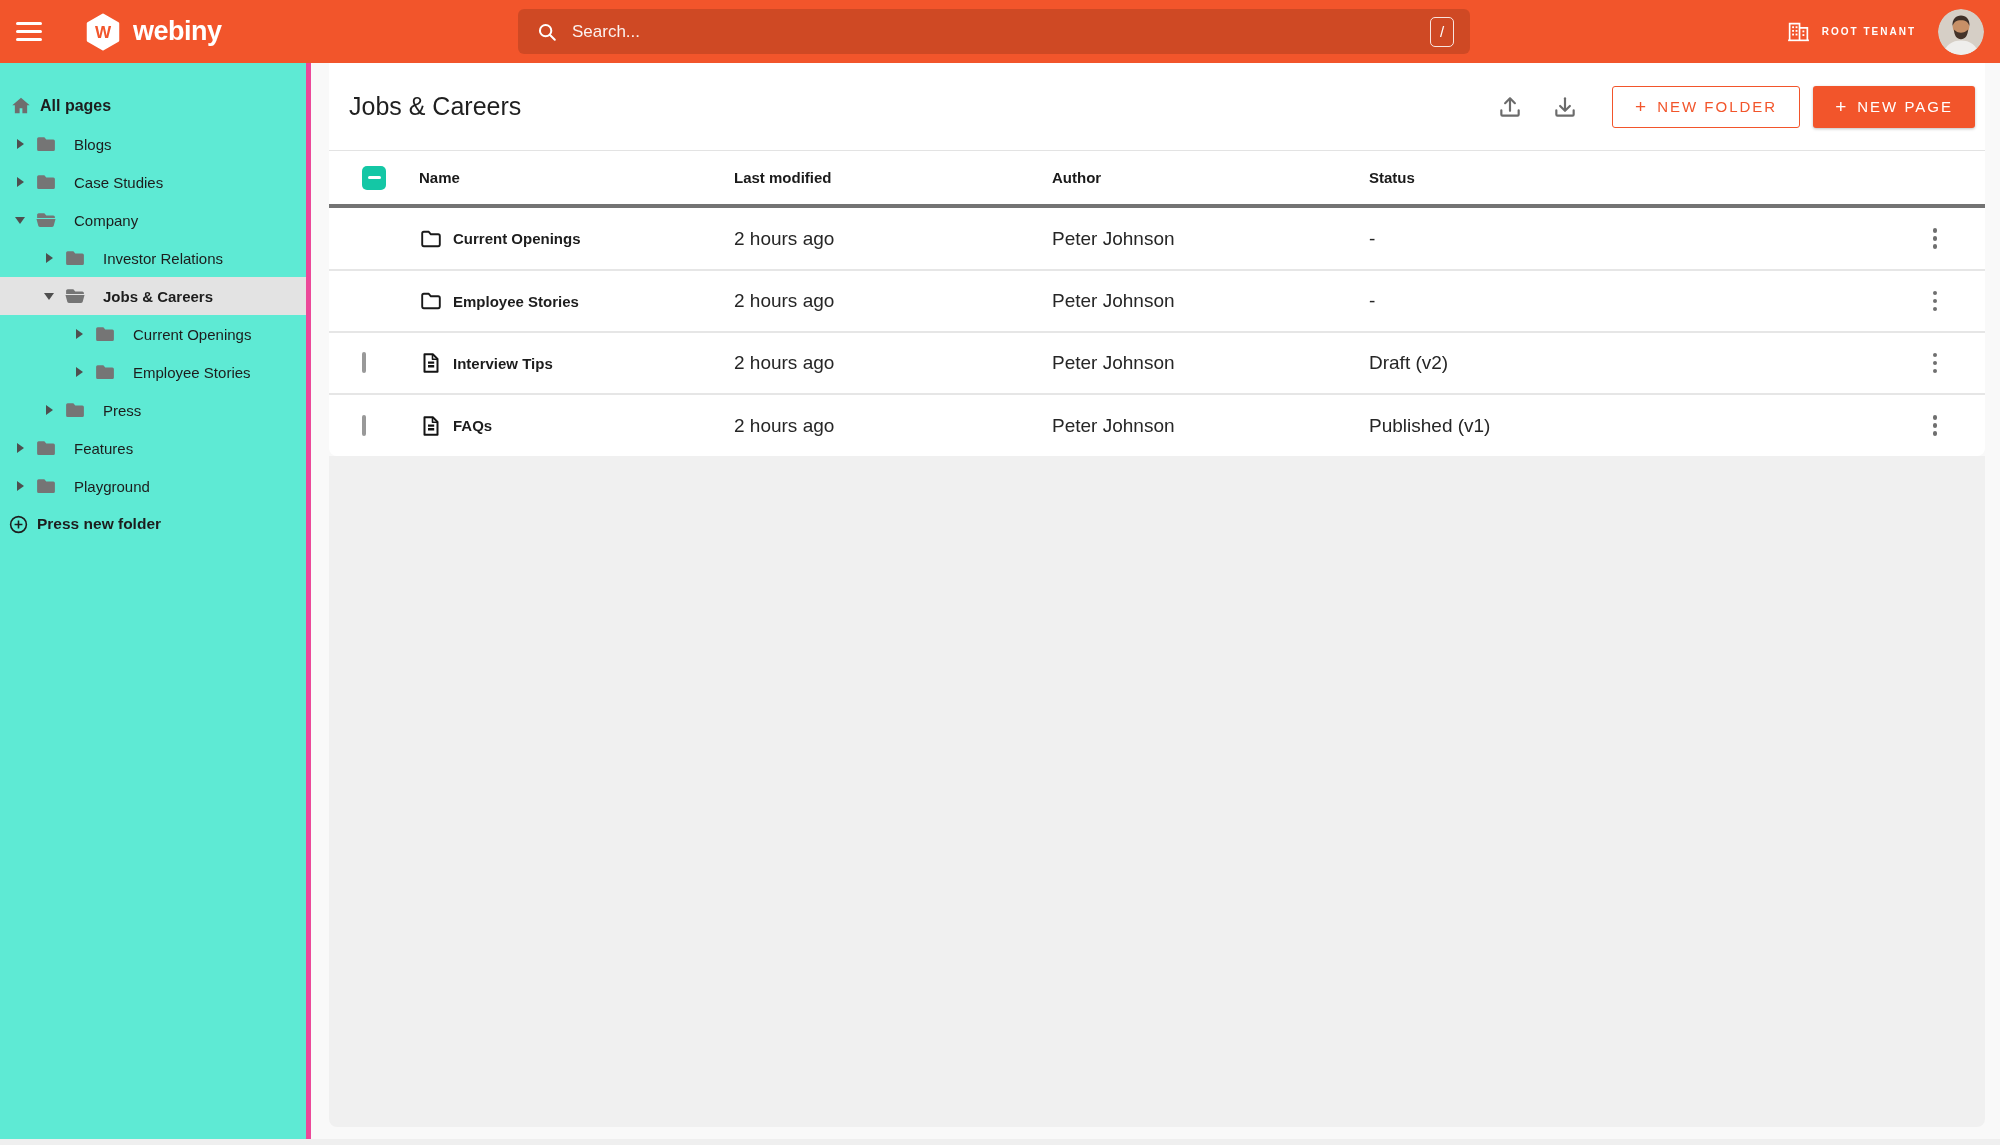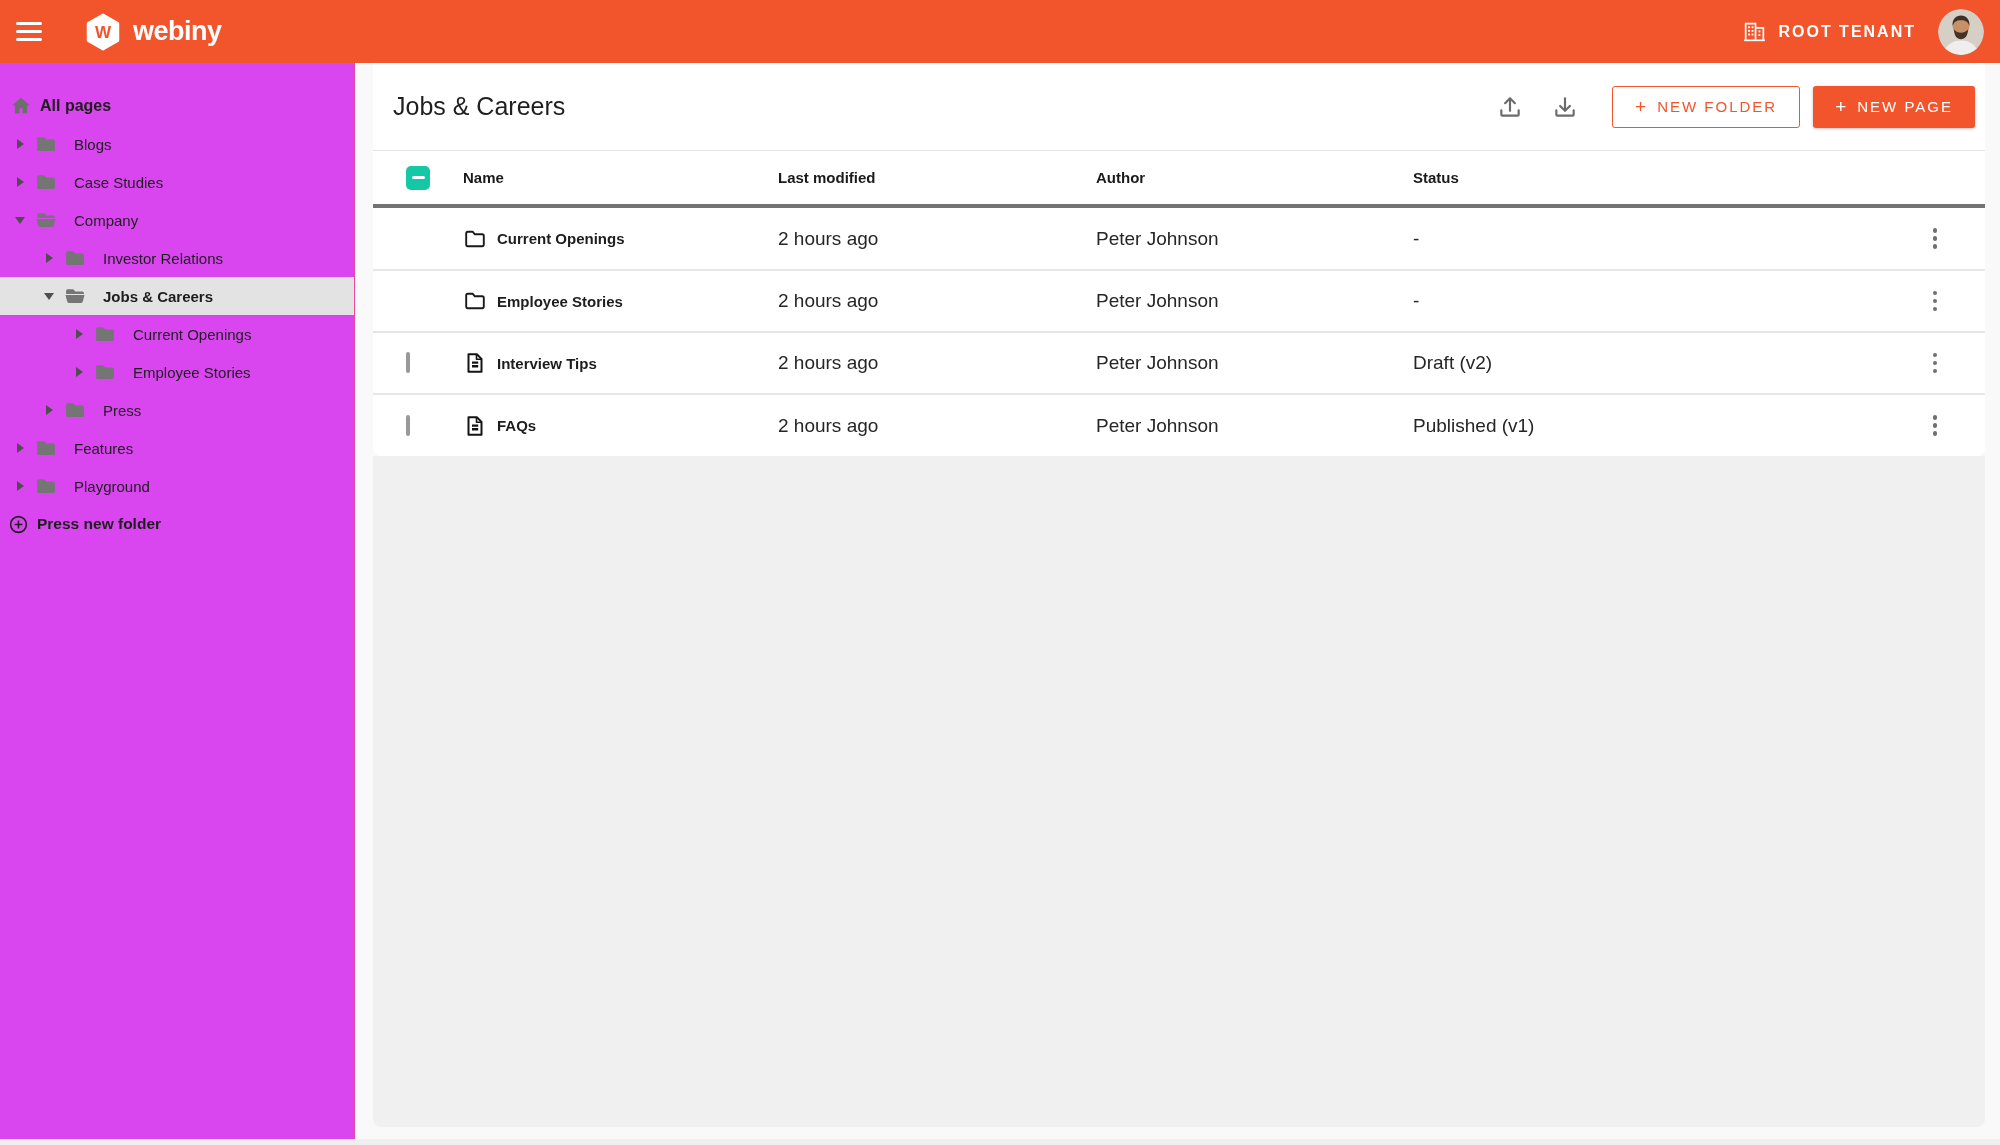--- a/index.html
+++ b/index.html
@@ -16,28 +16,28 @@
   .wordmark { color:#fff; font-size:27px; font-weight:bold; letter-spacing:-0.5px; }
 
   .searchbox { position:absolute; left:518px; top:9px; width:952px; height:45px;
     background:rgba(0,0,0,0.14); border-radius:6px; display:flex; align-items:center; padding:0 16px 0 18px; cursor:text; }
   .searchbox .ph { color:rgba(255,255,255,0.93); font-size:17px; margin-left:14px; flex:1; }
   .slashkey { width:24px; height:30px; border:1.5px solid rgba(255,255,255,0.85); border-radius:5px;
     color:#fff; font-size:15px; display:flex; align-items:center; justify-content:center; }
 
   .topbar-right { position:absolute; right:16px; top:0; height:63px; display:flex; align-items:center; }
   .tenant { display:flex; align-items:center; gap:11px; cursor:pointer; margin-right:22px; }
-  .tenant-label { color:#fff; font-size:16px; font-weight:600; letter-spacing:2px; }
+  .tenant-label { color:#fff; font-size:10px; font-weight:600; letter-spacing:2px; }
   .avatar { width:46px; height:46px; border-radius:50%; overflow:hidden; cursor:pointer; }
 
   
   .shell { display:flex; height:1082px; }
 
   
-  .sidebar { width:355px; background:#d946ef; border-right:1px solid #ec4899; padding-top:24px; flex:none; }
+  .sidebar { width:311px; background:#5eead4; border-right:5px solid #ec4899; padding-top:24px; flex:none; }
   .side-row { height:38px; display:flex; align-items:center; cursor:pointer; font-size:15px; color:#1d1d1d; }
   .side-row.selected { background:#e3e3e3; }
   .side-row .label { margin-left:17px; white-space:nowrap; }
   .side-row.bold .label { font-weight:bold; }
   .allpages { padding-left:10px; }
   .allpages .label { margin-left:8px; font-weight:bold; font-size:16px; }
   .caret-box { width:12px; display:flex; justify-content:center; flex:none; }
   .lvl0 .caret-box { margin-left:14px; } .lvl1 .caret-box { margin-left:43px; } .lvl2 .caret-box { margin-left:73px; }
   .caret-r { width:0; height:0; border-top:5px solid transparent; border-bottom:5px solid transparent; border-left:7px solid #4f4f4f; }
   .caret-d { width:0; height:0; border-left:5px solid transparent; border-right:5px solid transparent; border-top:7px solid #4f4f4f; }
@@ -96,20 +96,28 @@
       </span>
   </div>
   <div class="brand">
     <svg width="38" height="38" viewBox="0 0 40 40">
       <polygon points="20,2 35.6,11 35.6,29 20,38 4.4,29 4.4,11" fill="#fff" stroke="#fff" stroke-width="3" stroke-linejoin="round"></polygon>
       <text x="20" y="26.5" text-anchor="middle" font-size="18" font-weight="bold" fill="#f2552b" font-family="Liberation Sans, sans-serif">W</text>
     </svg>
     <span class="wordmark">webiny</span>
   </div>
 
+  <div class="searchbox">
+    <svg width="22" height="22" viewBox="0 0 24 24" fill="none" stroke="#fff" stroke-width="2.2" stroke-linecap="round">
+      <circle cx="10.5" cy="10.5" r="6.2"></circle>
+        <path d="M15.3 15.3 20.5 20.5"></path>
+    </svg>
+    <span class="ph">Search...</span>
+    <span class="slashkey">/</span>
+  </div>
 
   <div class="topbar-right">
     <div class="tenant">
       <svg width="25" height="25" viewBox="0 0 24 24">
         <g fill="none" stroke="#fff" stroke-width="1.6">
           <path d="M3.5 20.5V4.5h9.5v16"></path>
             <path d="M13 8.5h7.5v12"></path>
             <path d="M2 20.5h20"></path>
         </g>
         <g fill="#fff">

